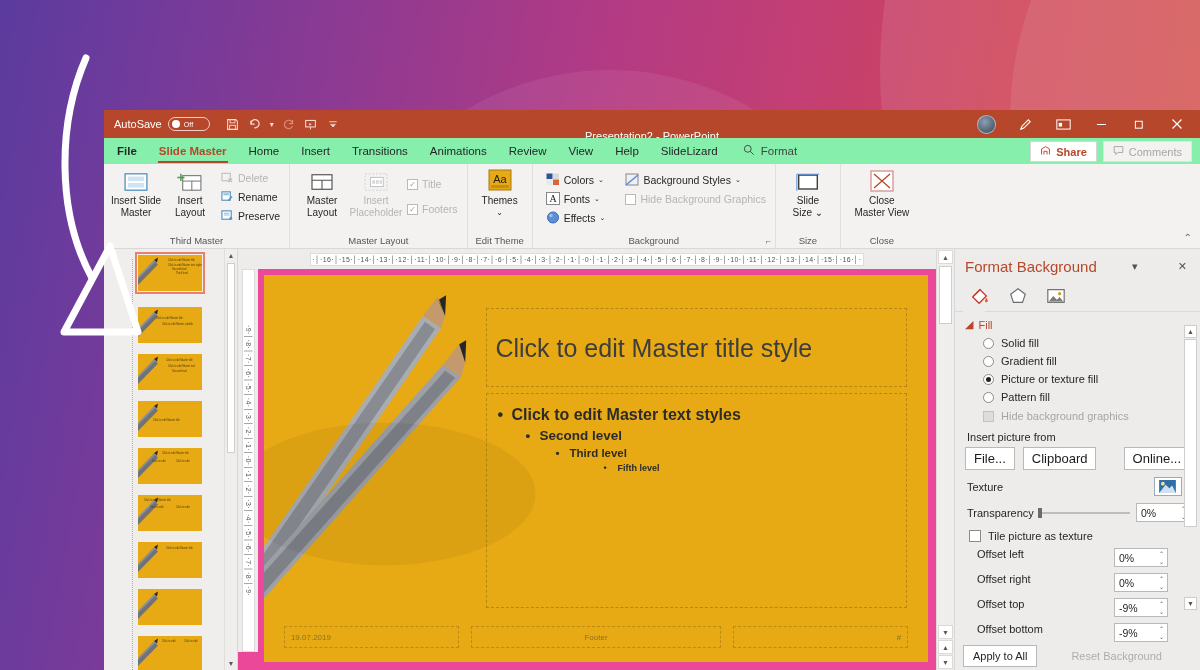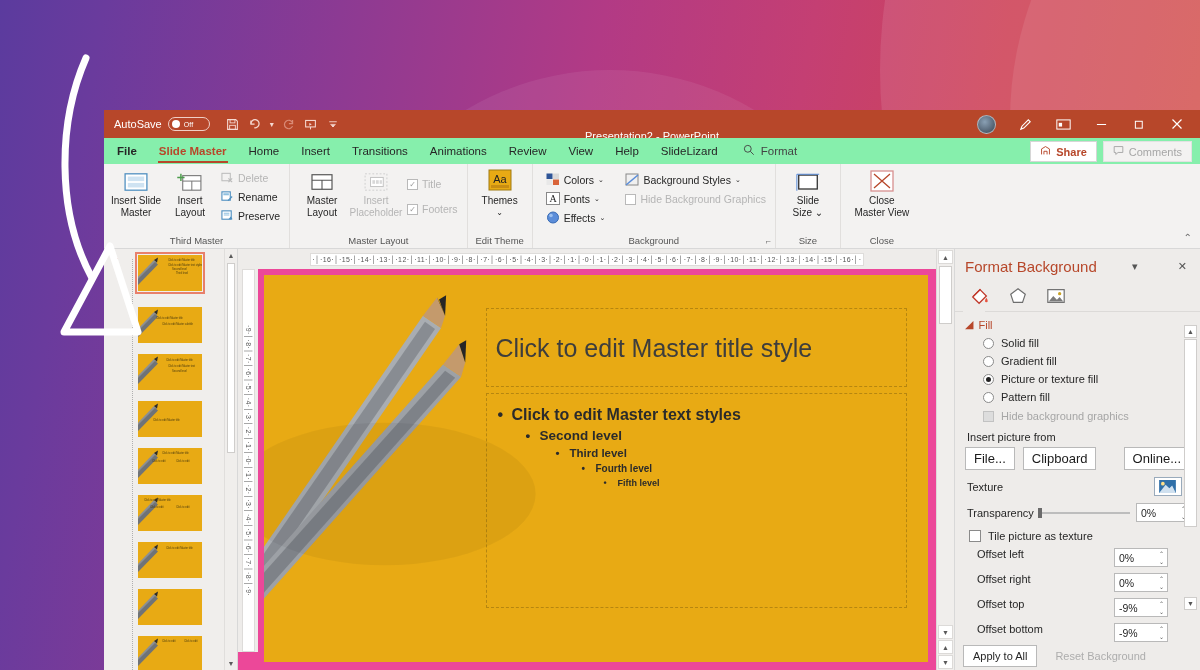--- a/index.html
+++ b/index.html
@@ -273,21 +273,21 @@
   .chkw { width: 12px; height: 12px; border: 1px solid #8a8a8a; background: #fff; }
   .offrow { display: flex; align-items: flex-start; margin: 6px 10px 0 22px; font-size: 11px; }
   #fbscroll { position: absolute; right: 3px; top: 76px; bottom: 60px; width: 13px; }
   #fbscroll .arr { height: 13px; background: #fff; border: 1px solid #cfcdcb;
                    display: flex; align-items: center; justify-content: center;
                    font-size: 7px; color: #555; }
   #fbscroll .thumbbar { position: absolute; left: 0; right: 0; top: 14px; height: 188px;
                         background: #fff; border: 1px solid #cfcdcb; }
   #fbscroll .down { position: absolute; left: 0; right: 0; bottom: 0; }
   #fbbottom { position: absolute; left: 0; right: 0; bottom: 0; height: 28px;
-              display: flex; align-items: center; gap: 8px; padding: 0 8px;
+              display: flex; align-items: center; gap: 24px; padding: 0 8px;
               background: #eeecea; }
   .applybtn { background: #fff; border: 1px solid #b9b9b9; font-size: 11px; padding: 4px 9px; }
   .resetbtn { background: transparent; border: 1px solid transparent; font-size: 11px;
               padding: 4px 9px; color: #adadad; }
   #ribbon-collapse { position: absolute; right: 8px; top: 122px; font-size: 10px; color: #666; z-index: 9; }
 </style>
 </head>
 <body>
 
 <div id="stage">
@@ -760,25 +760,29 @@
 
           <div class="ph" id="ph-title">
             <div class="txt">Click to edit Master title style</div>
           </div>
 
           <div class="ph" id="ph-body">
             <ul>
               <li class="l1">Click to edit Master text styles</li>
               <li class="l2">Second level</li>
               <li class="l3">Third level</li>
-              <li class="l4">Fourth level</li>
               <li class="l5">Fifth level</li>
             </ul>
           </div>
 
+          <div class="footrow">
+            <div class="fcell date">19.07.2019</div>
+            <div class="fcell foot">Footer</div>
+            <div class="fcell num">#</div>
+          </div>
         </div>
 
         <div id="centerScroll">
           <div class="arr">▲</div>
           <div class="thumbbar"></div>
           <div class="btm">
             <div class="arr">▼</div>
             <div class="arr">▲</div>
             <div class="arr">▼</div>
           </div>

